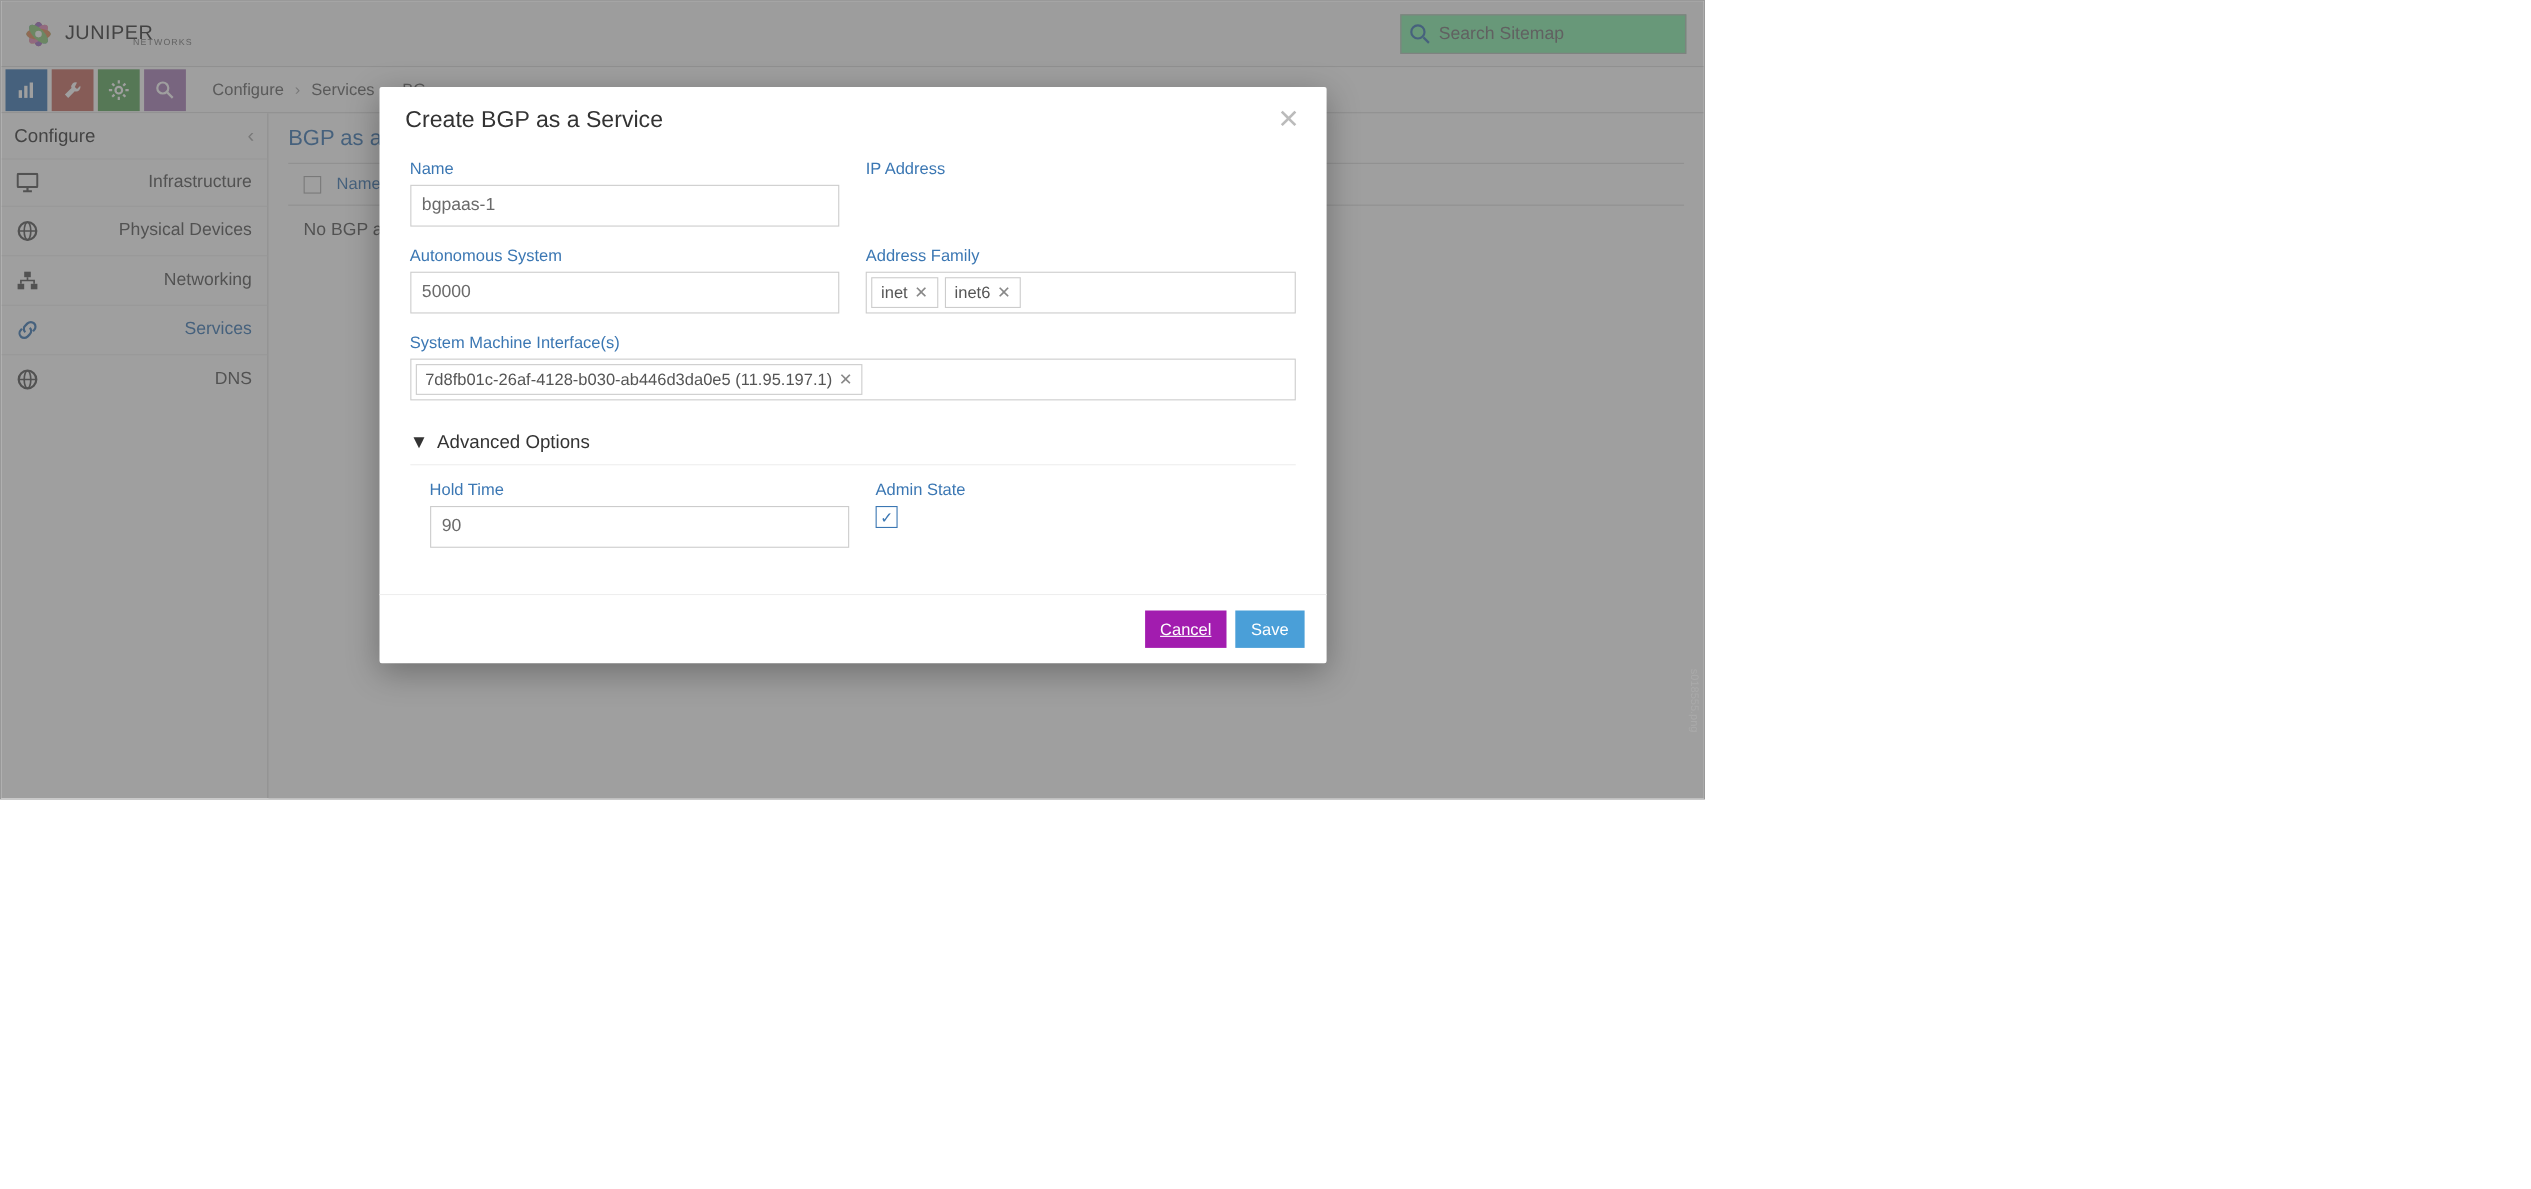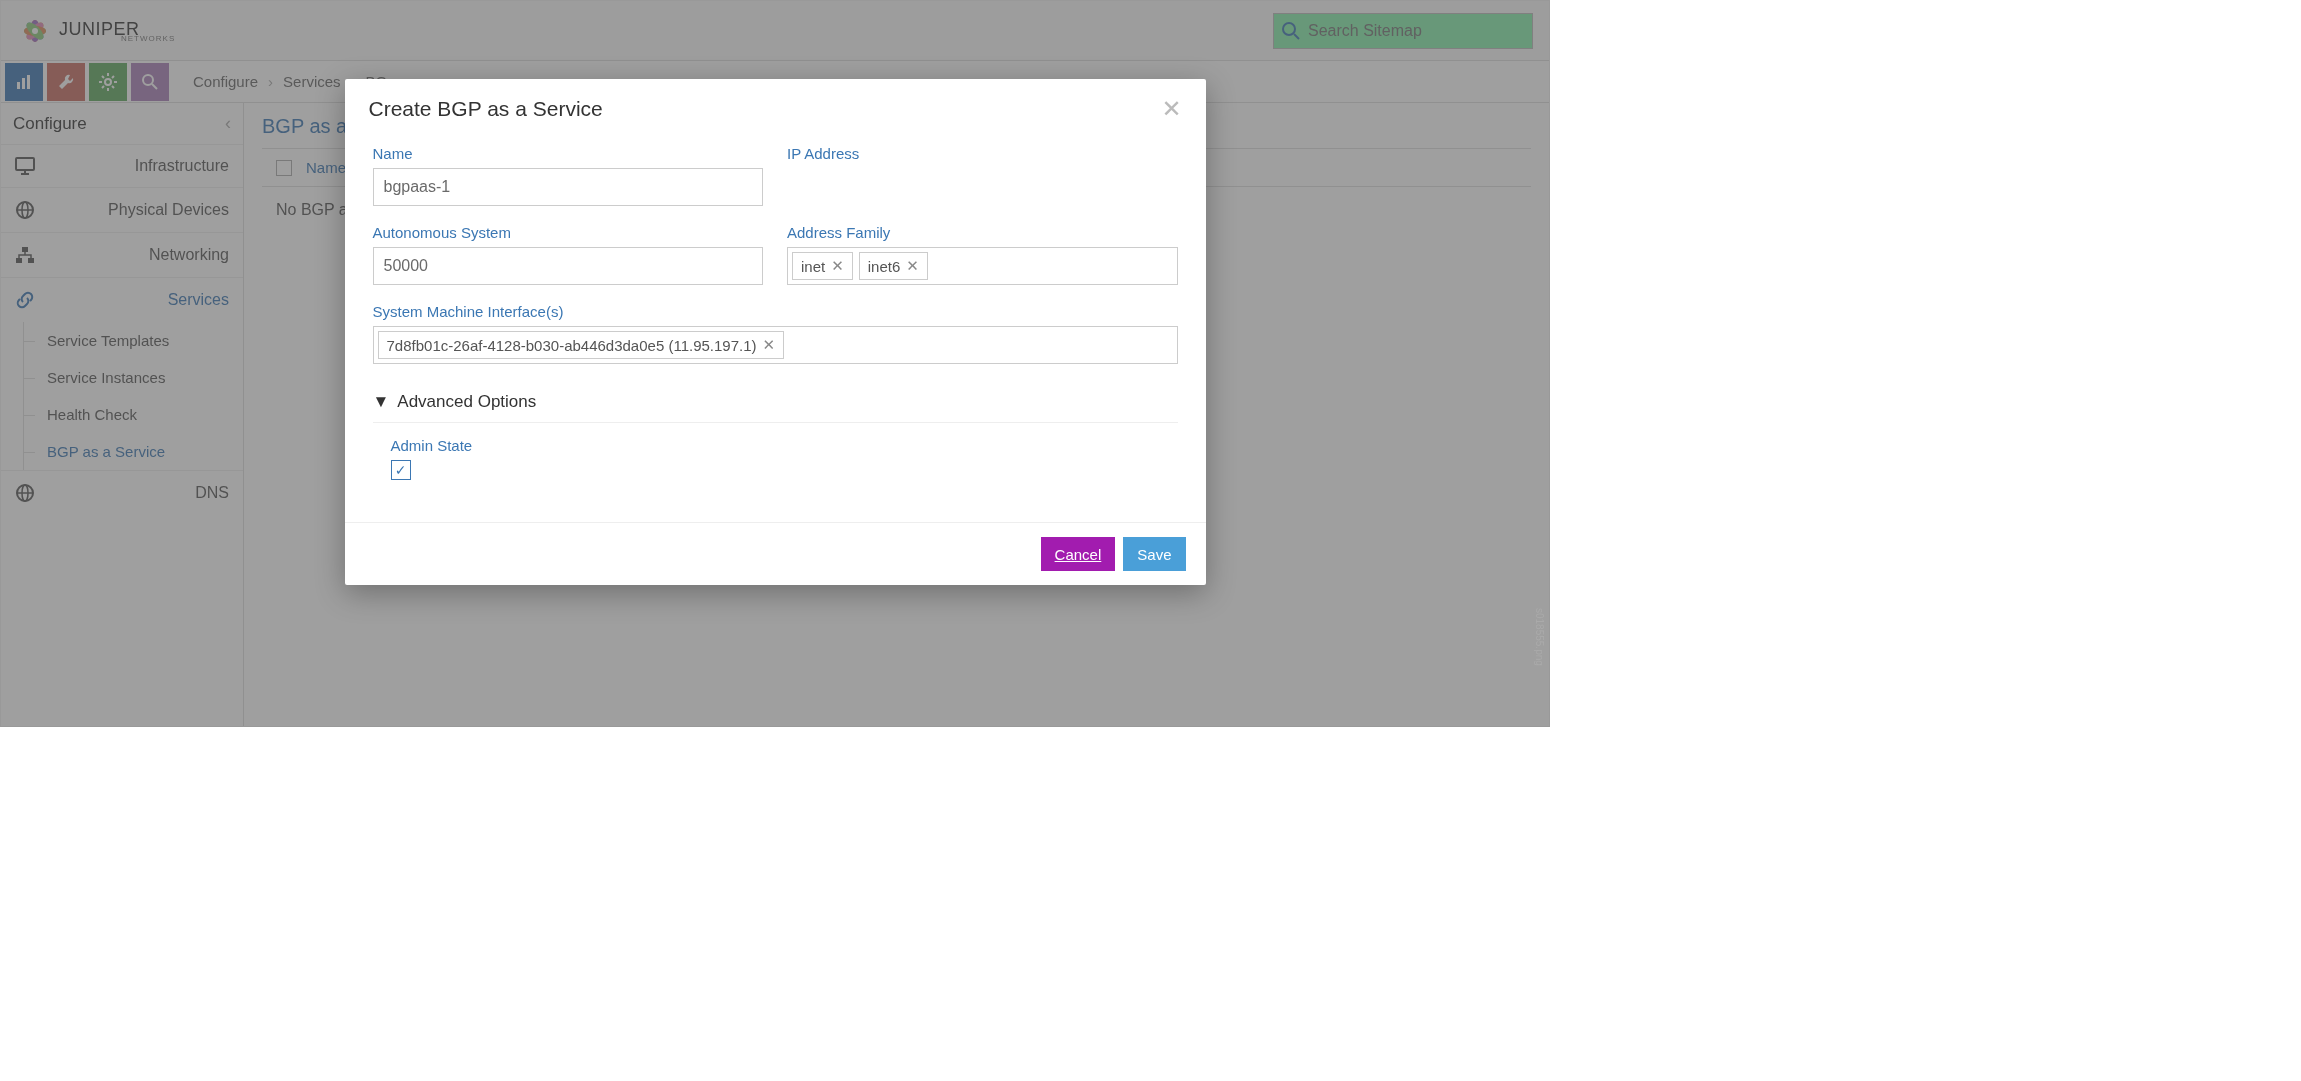--- a/index.html
+++ b/index.html
@@ -168,26 +168,20 @@
             <path d="M10 7v3M4 13v-3h12v3" fill="none" stroke="#555" stroke-width="1.5"></path>
           </svg>
         <span>Networking</span>
       </div>
       <div class="side-item active">
         <svg width="20" height="20" viewBox="0 0 20 20">
             <path d="M8 12a4 4 0 0 1 0-6l2-2a4 4 0 0 1 6 6l-1 1M12 8a4 4 0 0 1 0 6l-2 2a4 4 0 0 1-6-6l1-1" fill="none" stroke="#3b77b3" stroke-width="2"></path>
           </svg>
         <span>Services</span>
       </div>
-      <div class="side-sub">
-        <div class="side-sub-item"><span>Service Templates</span></div>
-        <div class="side-sub-item"><span>Service Instances</span></div>
-        <div class="side-sub-item"><span>Health Check</span></div>
-        <div class="side-sub-item active"><span>BGP as a Service</span></div>
-      </div>
       <div class="side-item">
         <svg width="20" height="20" viewBox="0 0 20 20">
             <circle cx="10" cy="10" r="8" fill="none" stroke="#555" stroke-width="2"></circle>
             <ellipse cx="10" cy="10" rx="3" ry="8" fill="none" stroke="#555" stroke-width="1.5"></ellipse>
             <line x1="2" y1="10" x2="18" y2="10" stroke="#555" stroke-width="1.5"></line>
           </svg>
         <span>DNS</span>
       </div>
     </div>
 
@@ -251,20 +245,24 @@
           </div>
         </div>
 
         <div class="adv-head">
           <span>▼</span>
           <span>Advanced Options</span>
         </div>
         <div class="adv-body">
           <div class="form-row">
             <div class="form-col">
+              <label class="form-label">Hold Time</label>
+              <input class="form-input" value="90" style="">
+            </div>
+            <div class="form-col">
               <label class="form-label">Admin State</label>
               <div class="check">✓</div>
             </div>
           </div>
         </div>
 
       </div>
       <div class="modal-foot">
         <button class="btn btn-cancel">Cancel</button>
         <button class="btn btn-save">Save</button>

